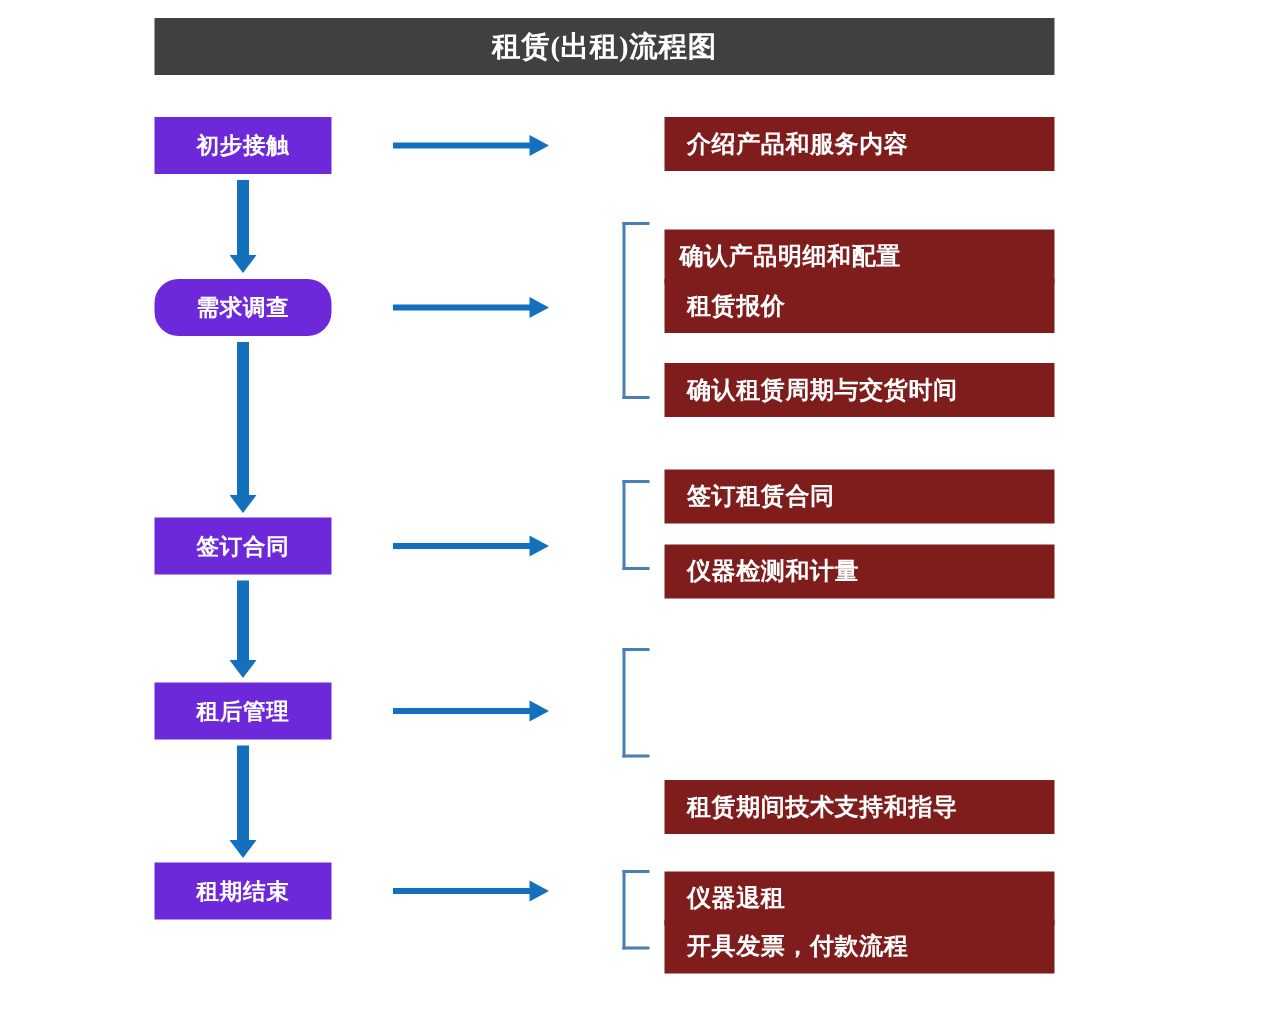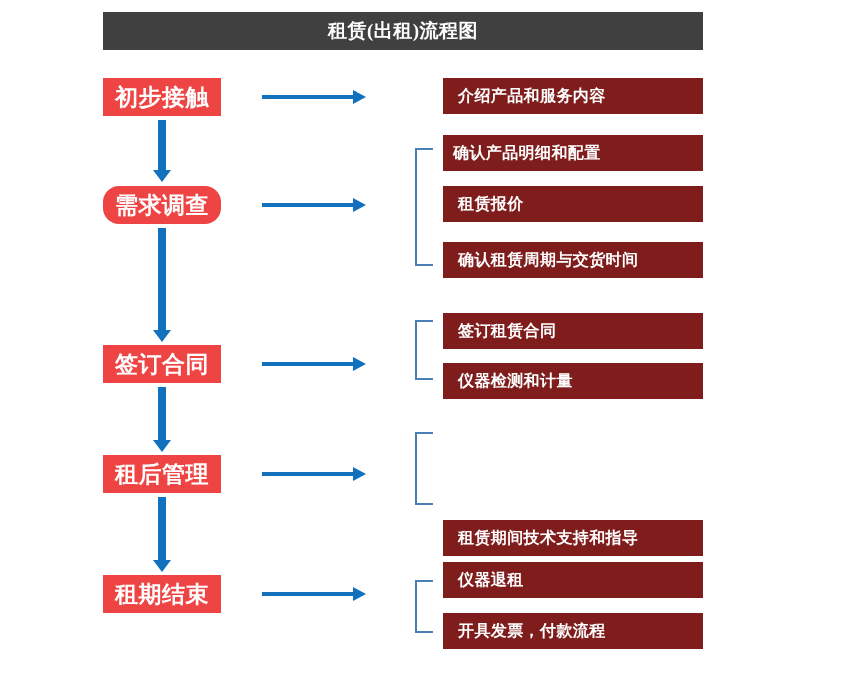--- a/index.html
+++ b/index.html
@@ -33,26 +33,26 @@
     font-size: 19px;
     font-weight: bold;
     letter-spacing: 0.5px;
   }
 
   
   .stage-box {
     position: absolute;
     width: 118px;
     height: 38px;
-    background: #ef4444;
+    background: #6d28d9;
     color: #ffffff;
     display: flex;
     align-items: center;
     justify-content: center;
-    font-size: 23px;
+    font-size: 15px;
     font-weight: bold;
     letter-spacing: 0.5px;
   }
 
   
   .detail-box {
     position: absolute;
     left: 443px;
     width: 260px;
     height: 36px;
@@ -192,30 +192,30 @@
   <div class="bracket" style="top:148px; height:118px;"></div>
 
   <div class="bracket" style="top:320px; height:60px;"></div>
 
   <div class="bracket" style="top:432px; height:73px;"></div>
 
   <div class="bracket" style="top:580px; height:53px;"></div>
 
   <div class="detail-box" style="top:78px;">介绍产品和服务内容</div>
 
-  <div class="detail-box" style="top:135px;padding-left:10px;">确认产品明细和配置</div>
+  <div class="detail-box" style="top:153px;padding-left:10px;">确认产品明细和配置</div>
 
   <div class="detail-box" style="top:186px;">租赁报价</div>
 
   <div class="detail-box" style="top:242px;">确认租赁周期与交货时间</div>
 
   <div class="detail-box" style="top:313px;">签订租赁合同</div>
 
   <div class="detail-box" style="top:363px;">仪器检测和计量</div>
 
 
   <div class="detail-box" style="top:488px;margin-top:32px;">租赁期间技术支持和指导</div>
 
-  <div class="detail-box" style="top:562px;">仪器退租</div>
+  <div class="detail-box" style="top:581px;">仪器退租</div>
 
   <div class="detail-box" style="top:613px;">开具发票，付款流程</div>
 
 </div>
 
 </body></html>

